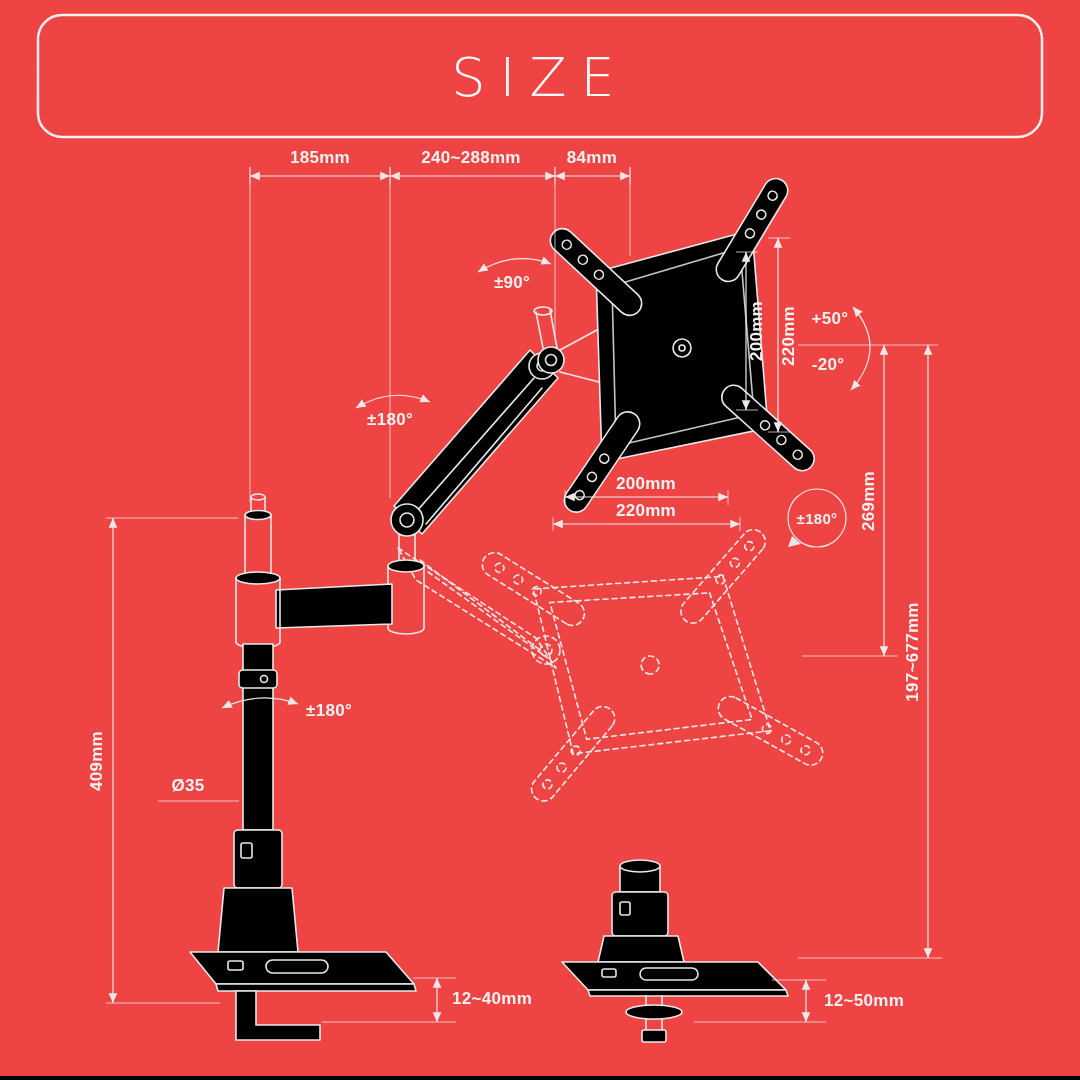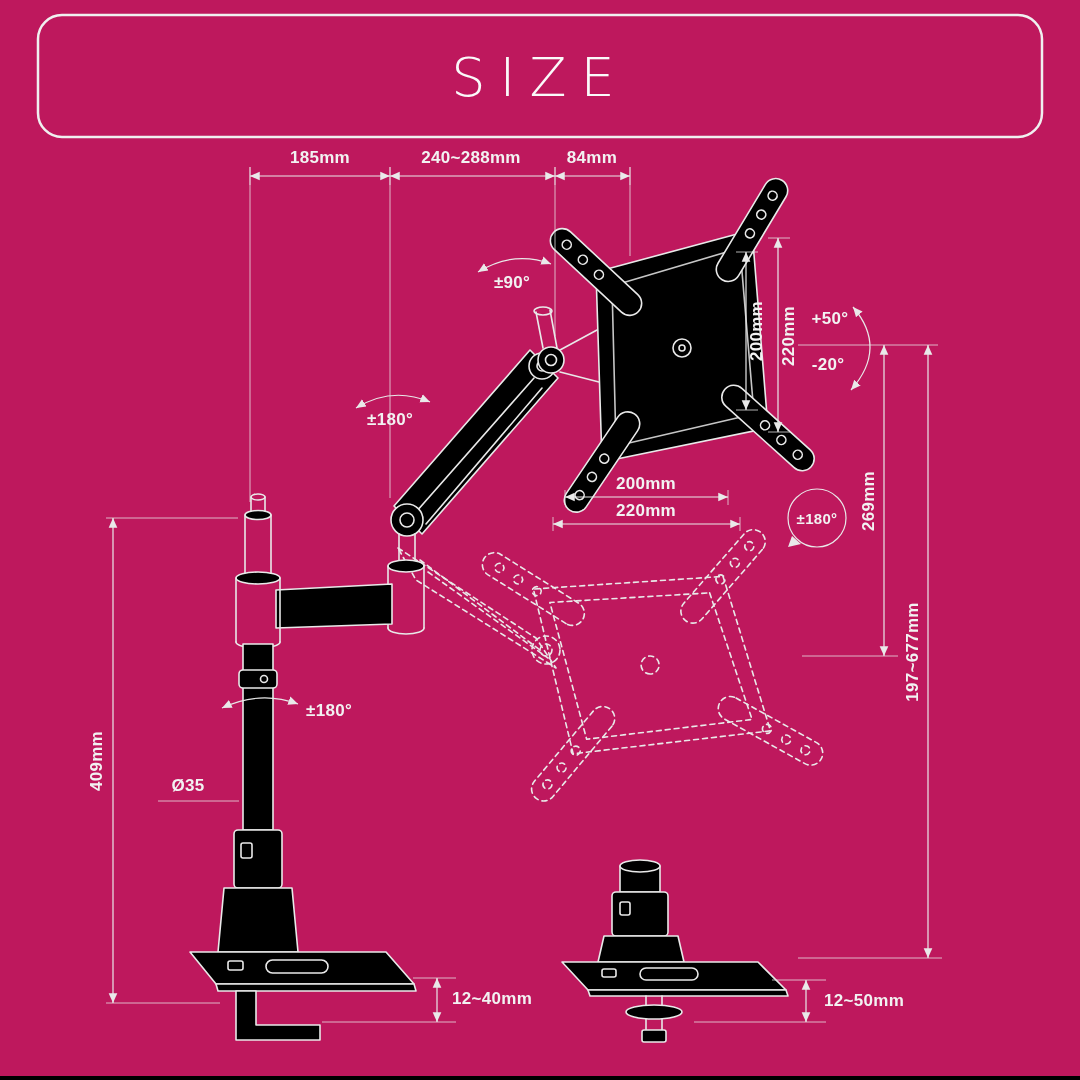--- a/index.html
+++ b/index.html
@@ -1,16 +1,16 @@
 <!DOCTYPE html>
 <html><head>
 <meta charset="utf-8">
 <style>
   html,body { margin:0; padding:0; background:#000; }
-  .page { position:relative; width:1080px; height:1076px; background:#be185d; overflow:hidden;text-align:center; }
+  .page { position:relative; width:1080px; height:1076px; background:#ef4444; overflow:hidden;text-align:center; }
   svg { display:block; }
   svg text {
     fill:#f2f2f2;
     font-family:"Liberation Sans", sans-serif;
     font-size:17px;
     font-weight:600;
     text-anchor:middle;
     letter-spacing:0.3px;
   }
   svg text.title {

